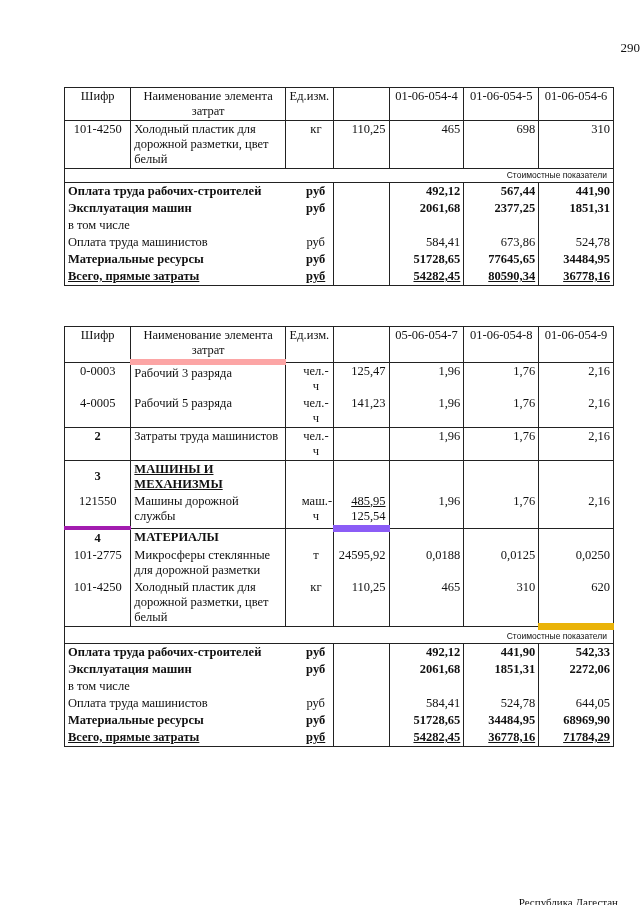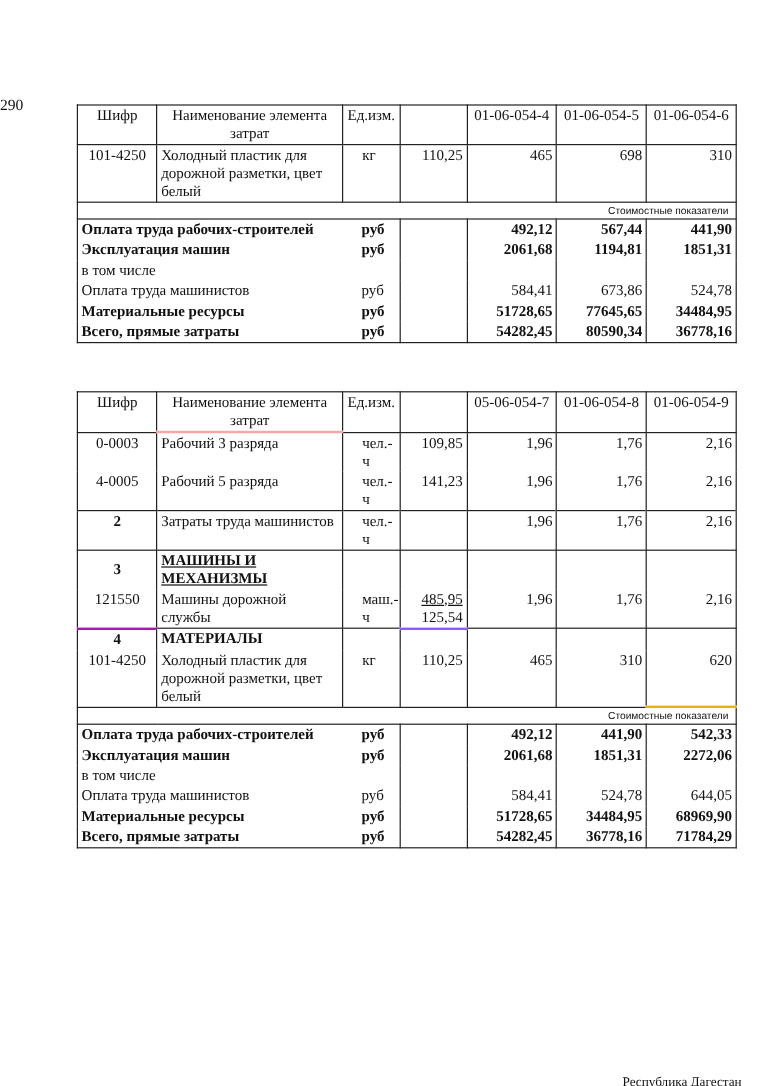--- a/index.html
+++ b/index.html
@@ -1,32 +1,32 @@
 <!DOCTYPE html>
 <html><head>
 <meta charset="utf-8">
 <style>
   html, body { margin:0; padding:0; background:#fff; }
   body { width:640px; height:905px; position:relative; font-family:"Liberation Serif", serif; color:#111; font-size:12.5px; }
-  .pagenum { position:absolute; top:40px; left:0; width:640px; text-align:left; font-size:13px;margin-top:40px; }
+  .pagenum { position:absolute; top:40px; left:0; width:640px; text-align:right; font-size:13px; }
   table { position:absolute; left:64px; border-collapse:collapse; table-layout:fixed; width:550px; }
   td { border:1px solid #222; padding:1px 3px; vertical-align:top; line-height:15px; }
   .t1 { top:87px; }
   .t2 { top:326px; }
   .c-code { width:55px; text-align:center; }
   .c-name { width:128px; }
-  .c-unit { width:40px; text-align:left;padding-left:16px; }
+  .c-unit { width:40px; text-align:center;padding-left:16px; }
   .c-price { width:46px; text-align:right; }
   .c-val { width:62px; text-align:right; }
   .hdr td { text-align:center; height:30px; }
   .sec td { font-family:"Liberation Sans", sans-serif; font-size:8.5px; text-align:right; padding:1px 6px; height:11px; line-height:11px; }
   .sum td { border-top:none; border-bottom:none; }
   .sum td:first-child { border-left:1px solid #222; }
   .sum td:last-child { border-right:1px solid #222; }
-  .sum.last td { border-bottom:1px solid #222; }
+  .sum.last td { border-bottom:1px solid #222;text-decoration:underline; }
   .b { font-weight:bold; }
   .sumname { }
   .noborder-tb td { border-top:none; border-bottom:none; }
   .ul { text-decoration:underline; }
   .footer { position:absolute; top:896px; right:22px; font-size:11px; }
 </style>
 </head>
 <body>
 
 <div class="pagenum">290</div>
@@ -71,21 +71,21 @@
         <td></td>
         <td class="c-val b">492,12</td>
         <td class="c-val b">567,44</td>
         <td class="c-val b">441,90</td>
       </tr>
       <tr class="sum">
         <td colspan="2" class="sumname b" style="border-right: none;">Эксплуатация машин</td>
         <td class="c-unit b" style="border-left: none;">руб</td>
         <td></td>
         <td class="c-val b">2061,68</td>
-        <td class="c-val b">1194,81</td>
+        <td class="c-val b">2377,25</td>
         <td class="c-val b">1851,31</td>
       </tr>
       <tr class="sum">
         <td colspan="2" class="sumname" style="border-right: none;">в том числе</td>
         <td class="c-unit" style="border-left: none;"></td>
         <td></td>
         <td class="c-val"></td>
         <td class="c-val"></td>
         <td class="c-val"></td>
       </tr>
@@ -132,23 +132,23 @@
     <td>Наименование элемента затрат</td>
     <td>Ед.изм.</td>
     <td></td>
     <td>05-06-054-7</td>
     <td>01-06-054-8</td>
     <td>01-06-054-9</td>
   </tr>
 
   <tr class="noborder-tb" style="border-top:1px solid #222;">
     <td class="c-code" style="border-top:1px solid #222;">0-0003</td>
-    <td style="border-top:2px solid #fca5a5;">Рабочий 3 разряда</td>
+    <td style="border-top:6px solid #fca5a5;">Рабочий 3 разряда</td>
     <td class="c-unit" style="border-top:1px solid #222;">чел.-ч</td>
-    <td class="c-price" style="border-top:1px solid #222;">109,85</td>
+    <td class="c-price" style="border-top:1px solid #222;">125,47</td>
     <td class="c-val" style="border-top:1px solid #222;">1,96</td>
     <td class="c-val" style="border-top:1px solid #222;">1,76</td>
     <td class="c-val" style="border-top:1px solid #222;">2,16</td>
   </tr>
   <tr class="noborder-tb">
     <td class="c-code">4-0005</td>
     <td>Рабочий 5 разряда</td>
     <td class="c-unit">чел.-ч</td>
     <td class="c-price">141,23</td>
     <td class="c-val">1,96</td>
@@ -169,49 +169,58 @@
   <tr class="noborder-tb">
     <td class="c-code b" style="border-top:1px solid #222;padding-top:8px;">3</td>
     <td class="b" style="border-top:1px solid #222;text-decoration:underline;">МАШИНЫ И МЕХАНИЗМЫ</td>
     <td style="border-top:1px solid #222;"></td>
     <td style="border-top:1px solid #222;"></td>
     <td style="border-top:1px solid #222;"></td>
     <td style="border-top:1px solid #222;"></td>
     <td style="border-top:1px solid #222;"></td>
   </tr>
   <tr class="noborder-tb">
-    <td class="c-code" style="border-bottom:2px solid #a21caf;">121550</td>
+    <td class="c-code" style="border-bottom:4px solid #a21caf;">121550</td>
     <td style="border-bottom:1px solid #222;font-family:Liberation Serif, serif;">Машины дорожной службы</td>
     <td class="c-unit" style="border-bottom:1px solid #222;">маш.-ч</td>
-    <td class="c-price" style="border-bottom:2px solid #8b5cf6;margin-top:45px;">
+    <td class="c-price" style="border-bottom:7px solid #8b5cf6;margin-top:45px;">
           <div class="ul">485,95</div>
           <div>125,54</div>
         </td>
     <td class="c-val" style="border-bottom:1px solid #222;">1,96</td>
     <td class="c-val" style="border-bottom:1px solid #222;">1,76</td>
     <td class="c-val" style="border-bottom:1px solid #222;">2,16</td>
   </tr>
 
   <tr class="noborder-tb">
     <td class="c-code b">4</td>
     <td class="b">МАТЕРИАЛЫ</td>
     <td></td>
         <td></td>
         <td></td>
         <td></td>
         <td></td>
   </tr>
   <tr class="noborder-tb">
+    <td class="c-code">101-2775</td>
+    <td>Микросферы стеклянные для дорожной разметки</td>
+    <td class="c-unit">т</td>
+    <td class="c-price">24595,92</td>
+    <td class="c-val">0,0188</td>
+    <td class="c-val">0,0125</td>
+    <td class="c-val">0,0250</td>
+  </tr>
+  <tr class="noborder-tb">
     <td class="c-code" style="border-bottom:1px solid #222;">101-4250</td>
     <td style="border-bottom:1px solid #222;">Холодный пластик для дорожной разметки, цвет белый</td>
     <td class="c-unit" style="border-bottom:1px solid #222;">кг</td>
     <td class="c-price" style="border-bottom:1px solid #222;">110,25</td>
     <td class="c-val" style="border-bottom:1px solid #222;">465</td>
     <td class="c-val" style="border-bottom:1px solid #222;">310</td>
-    <td class="c-val" style="border-bottom:2px solid #eab308;">620</td>
+    <td class="c-val" style="border-bottom:7px solid #eab308;">620</td>
   </tr>
   <tr class="sec">
     <td colspan="7">Стоимостные показатели</td>
   </tr>
   </tbody>
     <tbody id="t2sum">
       <tr class="sum">
         <td colspan="2" class="sumname b" style="border-right: none;">Оплата труда рабочих-строителей</td>
         <td class="c-unit b" style="border-left: none;">руб</td>
         <td></td>

